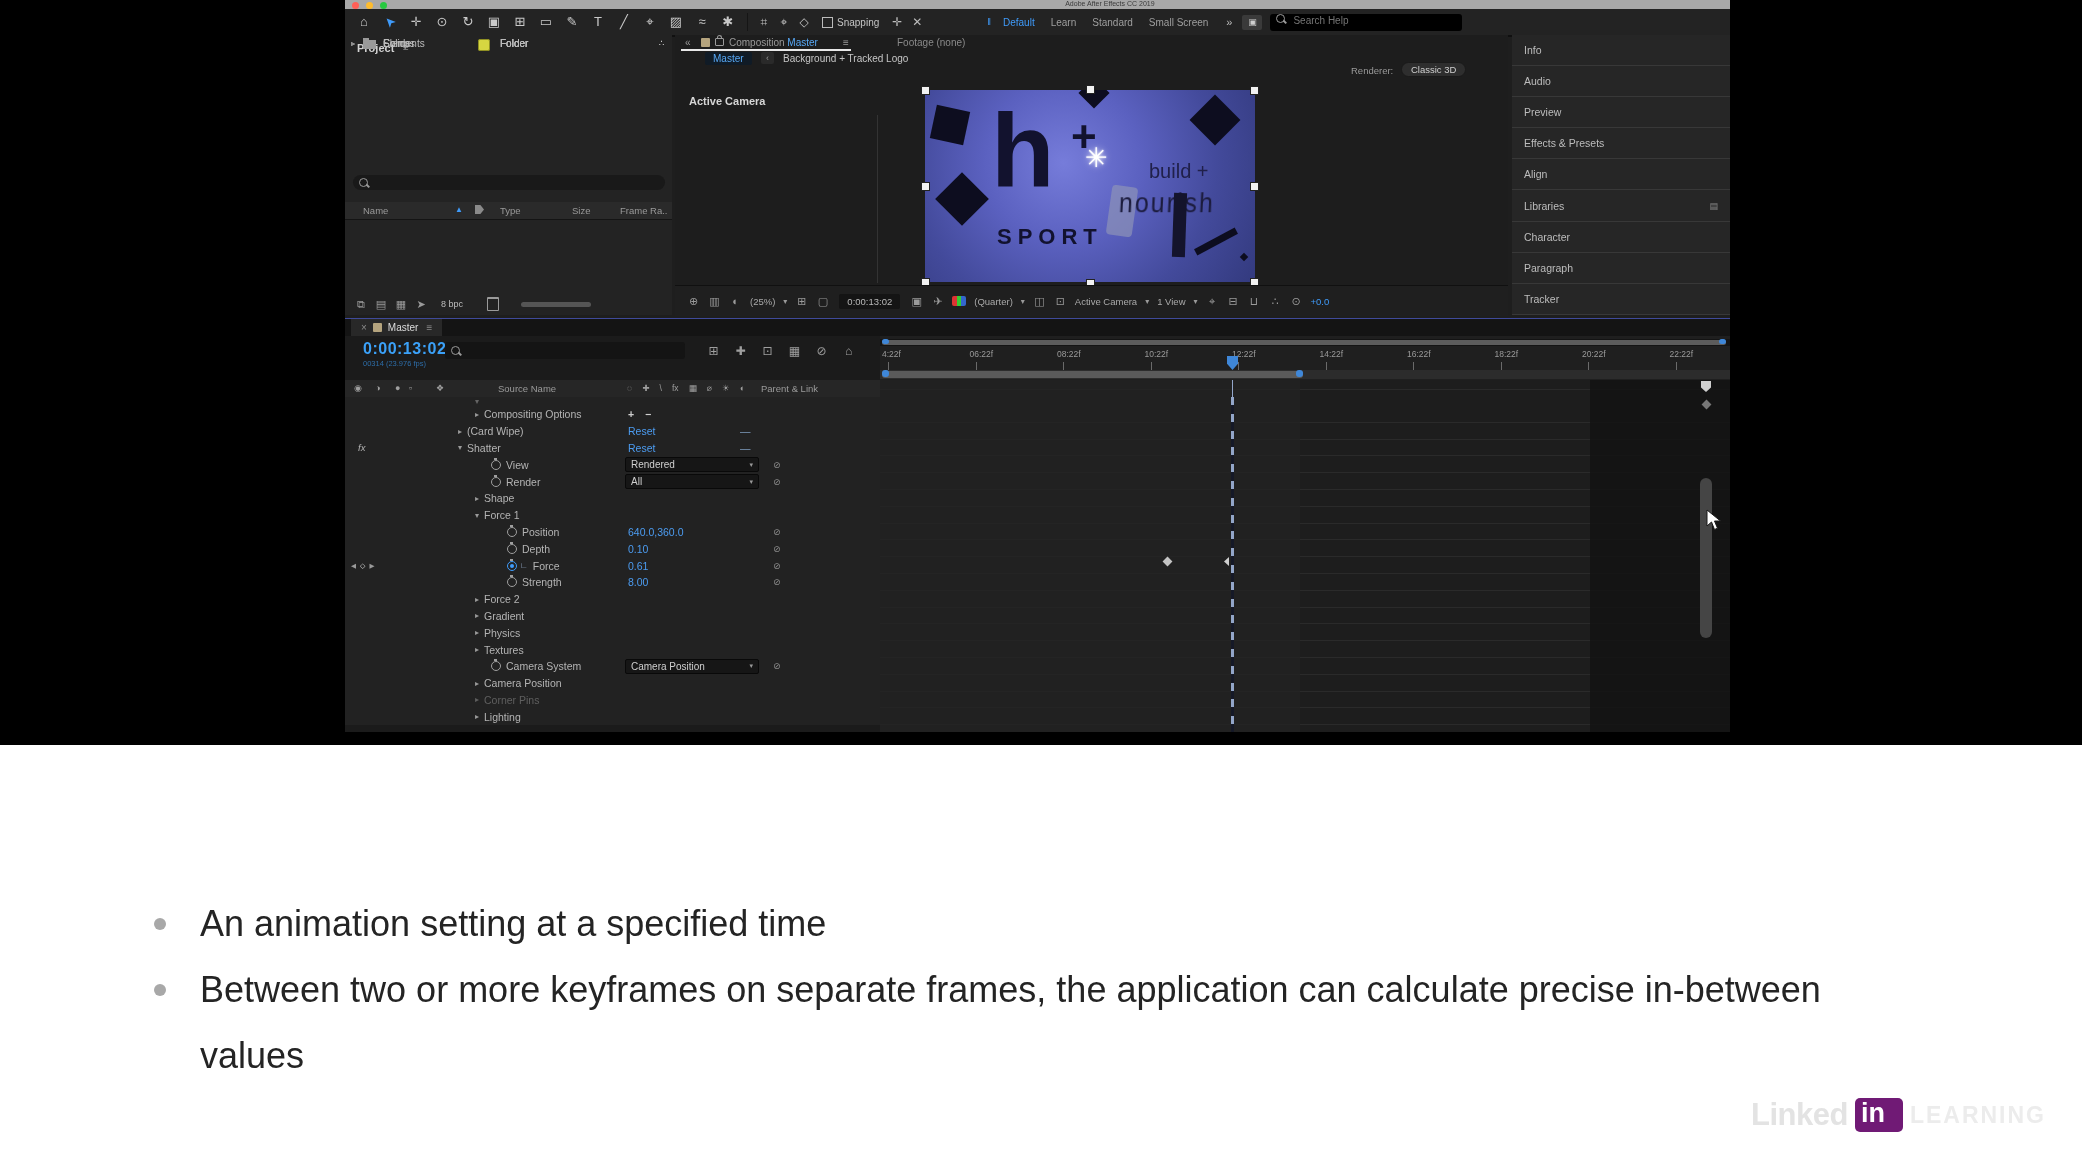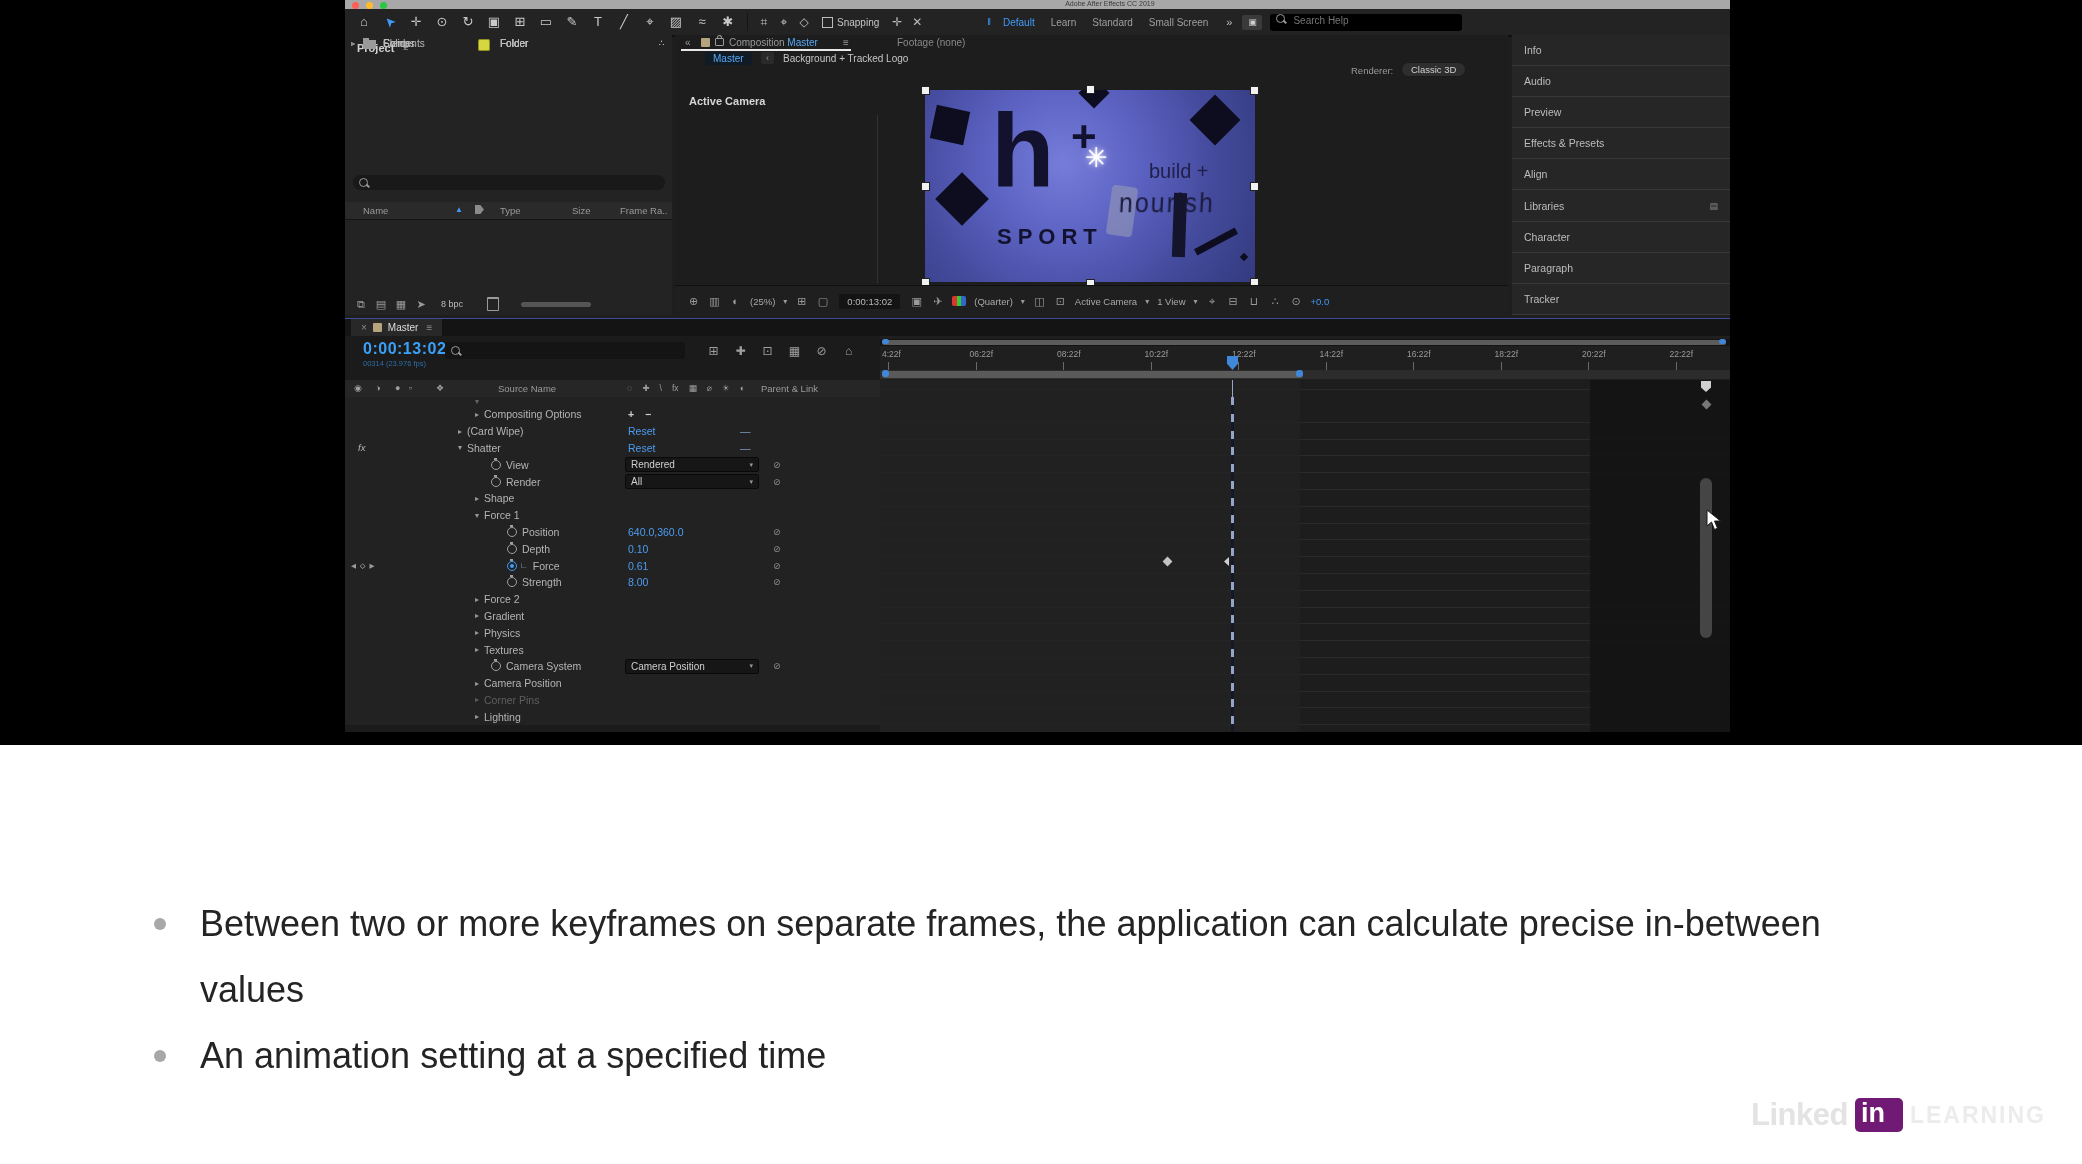--- a/index.html
+++ b/index.html
@@ -752,22 +752,22 @@
 
       <svg class="cursor" style="left:1361px;top:190px" width="17" height="23" viewBox="0 0 17 23">
         <polygon points="1,1 1,17 5.5,13 8.5,20.5 11.5,19.2 8.5,12 14.5,12" fill="#fff" stroke="#1a1a1a" stroke-width="1"></polygon>
       </svg>
     </div>
   </div>
 
   <div class="slide">
     <div class="bullets">
 
-    <div class="bullet"><span>Between two or more keyframes on separate frames, the application can calculate precise in-between values</span></div>
-        <div class="bullet"><span>An animation setting at a specified time</span></div>
+    <div class="bullet"><span>An animation setting at a specified time</span></div>
+        <div class="bullet"><span>Between two or more keyframes on separate frames, the application can calculate precise in-between values</span></div>
       </div>
     <div class="wm">
       <span class="lk">Linked</span>
       <span class="inbox">in</span>
       <span class="lrn">LEARNING</span>
     </div>
   </div>
 </div>
 
 </body></html>

